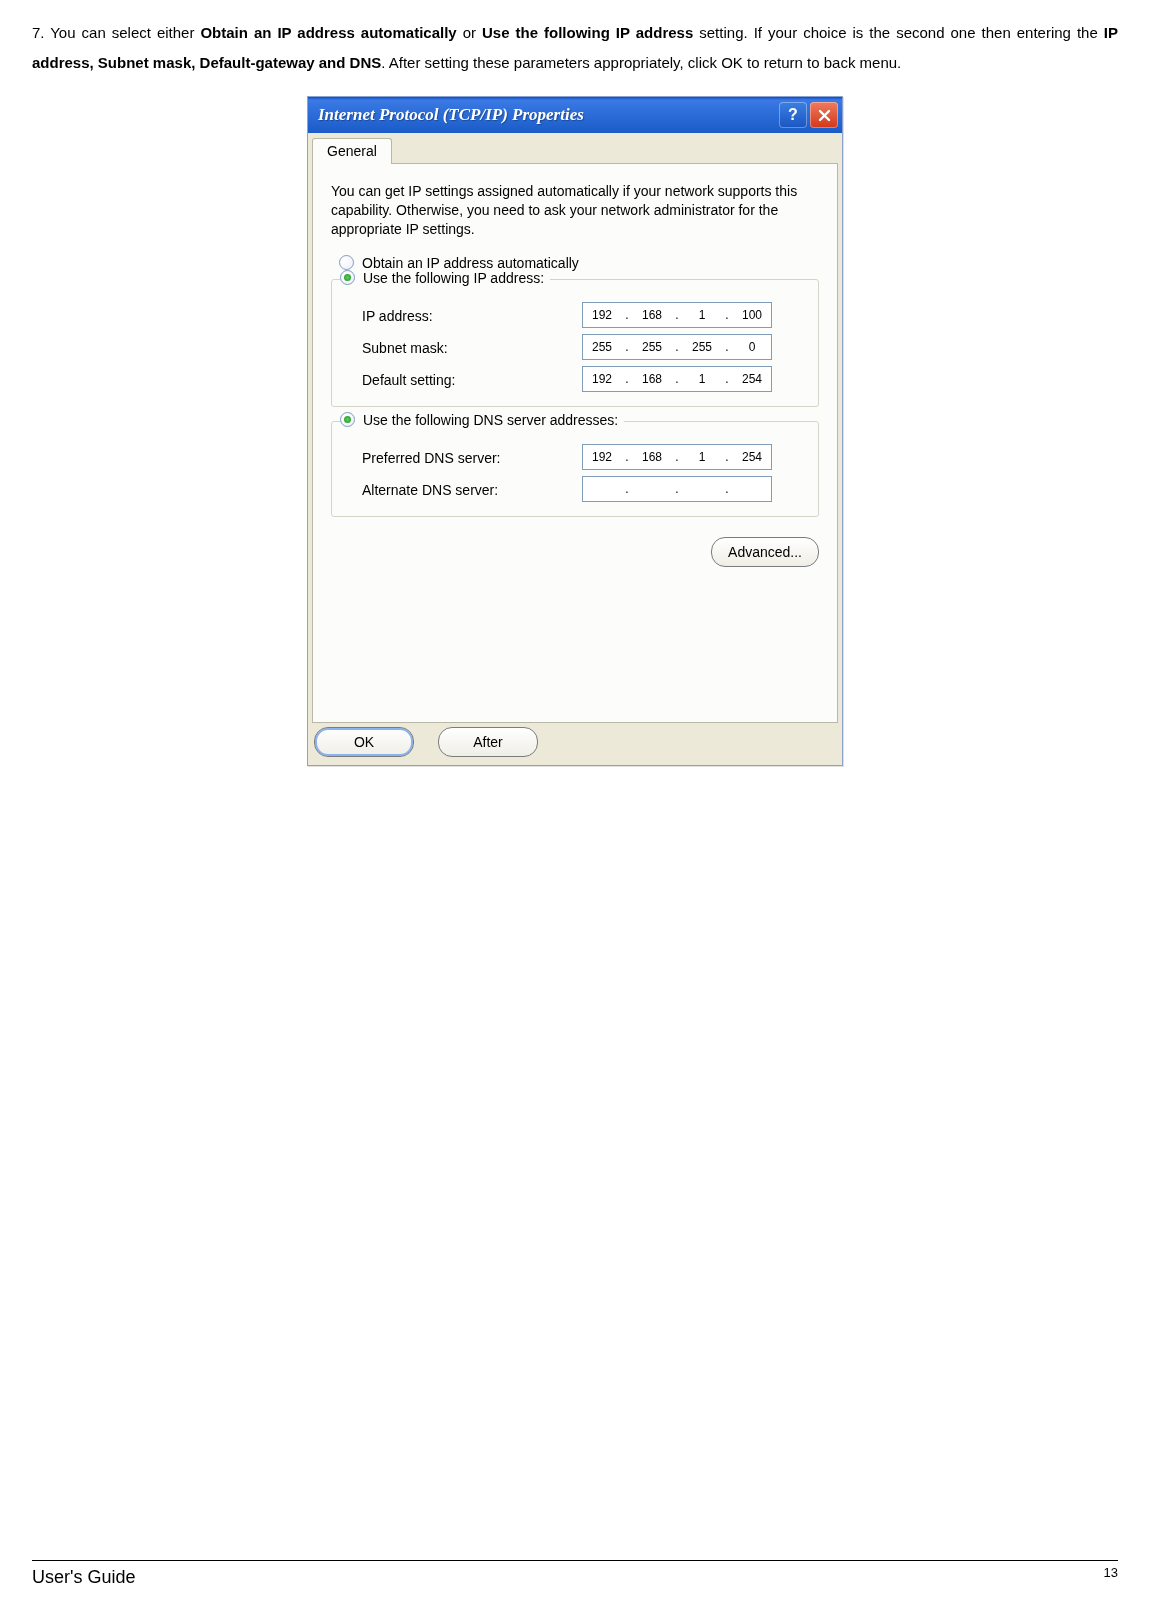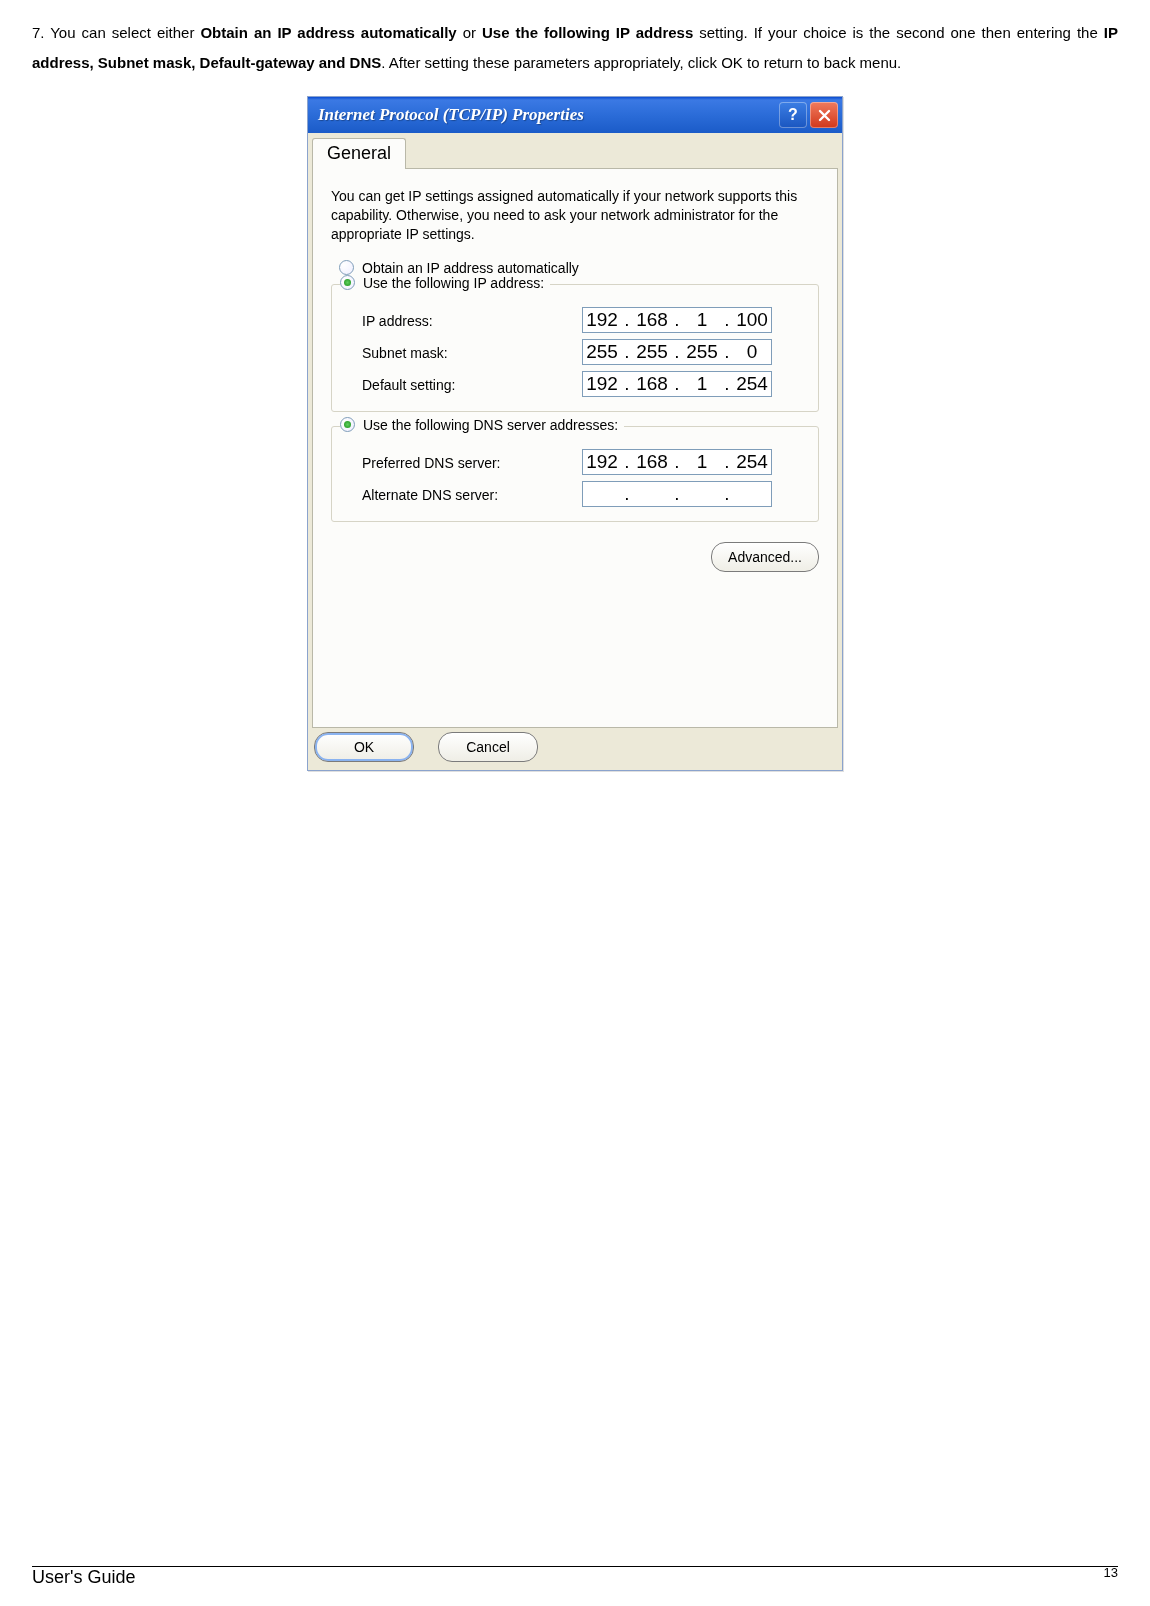--- a/index.html
+++ b/index.html
@@ -63,21 +63,21 @@
     padding: 4px 4px 0 4px;
     background:#ece9d8;
   }
   .tab {
     display:inline-block;
     background:#fcfcfa;
     border:1px solid #b9b8a8;
     border-bottom:none;
     border-radius:3px 3px 0 0;
     padding:4px 14px 5px;
-    font-size:18px;
+    font-size:14px;
     font-family: Tahoma, sans-serif;
     position:relative; top:1px;
     z-index:2;
   }
 
   .tab-body {
     background:#fcfcfa;
     border:1px solid #b9b8a8;
     margin:0 4px 4px 4px;
     padding: 18px 18px 14px 18px;
@@ -132,21 +132,21 @@
   .field-row {
     display:flex;align-items:center;
     margin: 6px 0 0 16px;
   }
   .field-label { flex:0 0 220px; padding-top:2px;}
   .ip-input {
     width:190px;height:26px;
     border:1px solid #7f9db9;
     background:#fff;
     font-family:Tahoma,sans-serif;
-    font-size:19px;
+    font-size:12px;
     text-align:center;
     letter-spacing:0;
     display:flex;align-items:center;justify-content:center;
     gap:4px;
   }
   .ip-input span.oct { display:inline-block; width:36px; text-align:center;}
   .ip-input span.dot { display:inline-block; width:6px; text-align:center;}
 
   .adv-row { display:flex; justify-content:flex-end; margin-top:20px;}
   .winbtn {
@@ -159,20 +159,21 @@
   }
   .bottom-row {
     display:flex;justify-content:flex-start;gap:24px;
     padding: 0 6px 8px 6px;
   }
 
   .page-footer {
     position:absolute;
     left:32px; right:32px; bottom:18px;
     border-top:1px solid #000;
+    padding-top:6px;
     display:flex;justify-content:space-between;
     font-size:18px;
     font-family: Arial, sans-serif;
   }
   .page-footer .pg { font-size:13px; position:relative; top:-2px;}
 </style>
 </head>
 <body>
 
 <div class="intro">
@@ -285,21 +286,21 @@
         </div>
       </div>
 
       <div class="adv-row">
         <button class="winbtn">Advanced...</button>
       </div>
     </div>
 
     <div class="bottom-row">
       <button class="winbtn" style="box-shadow:0 0 0 2px #8ab3f0 inset, inset 0 0 0 1px #fff;">OK</button>
-      <button class="winbtn">Cancel</button>
+      <button class="winbtn">After</button>
     </div>
   </div>
 </div>
 
 <div class="page-footer">
   <span>User's Guide</span>
   <span class="pg">13</span>
 </div>
 
 </body></html>

